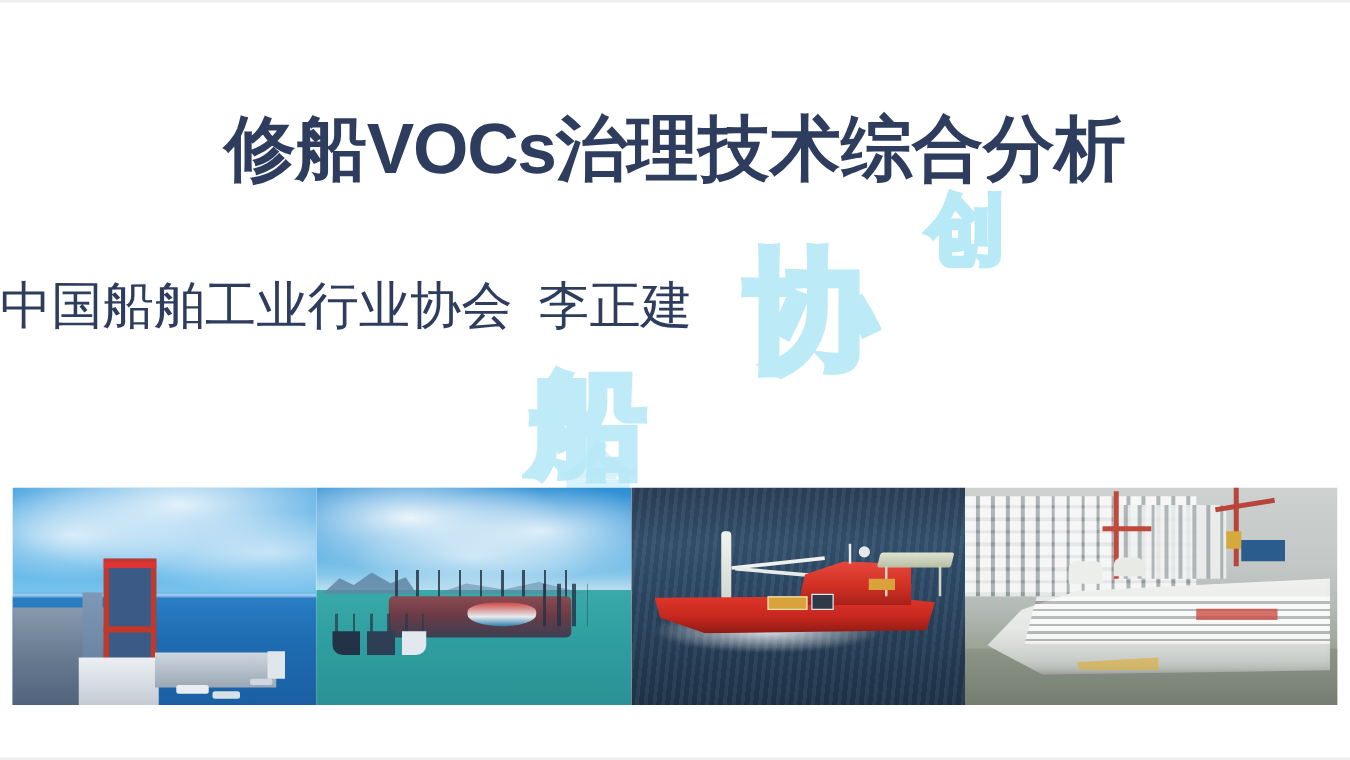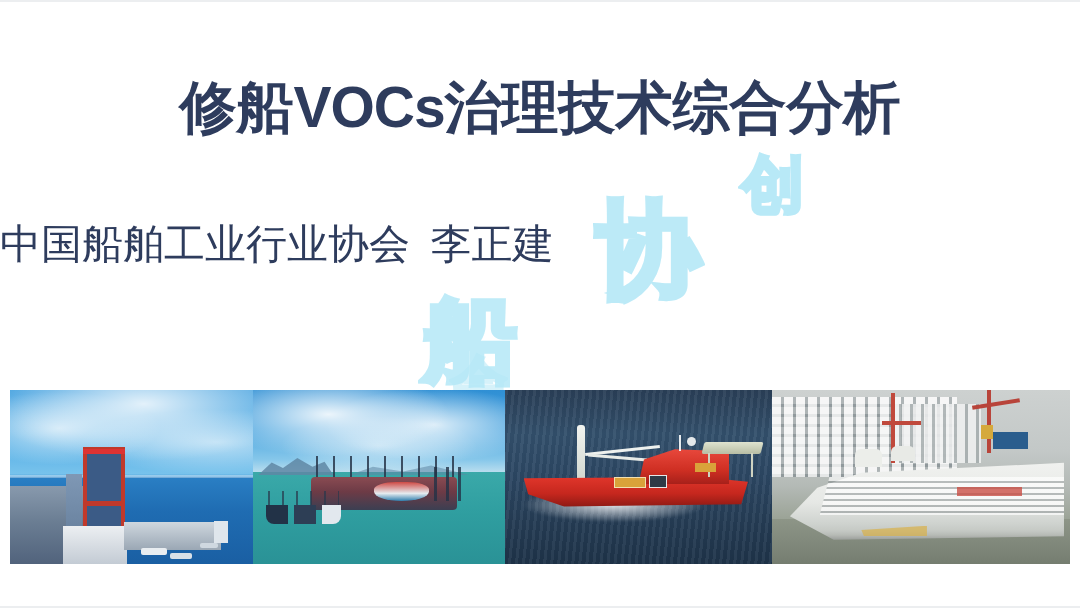--- a/index.html
+++ b/index.html
@@ -61,21 +61,21 @@
     top: 352px;
     font-size: 54px;
     -webkit-text-stroke-width: 4px;
     opacity: .55;
   }
 
   
   .title-block {
     position: absolute;
     left: 0;
-    top: 72px;
+    top: 84px;
     width: 1080px;
     text-align: center;
   }
   .main-title {
     margin: 0;
     font-family: "Liberation Serif", serif;
     font-size: 57px;
     line-height: 1.18;
     color: #2e3c5d;
     letter-spacing: 0px;

